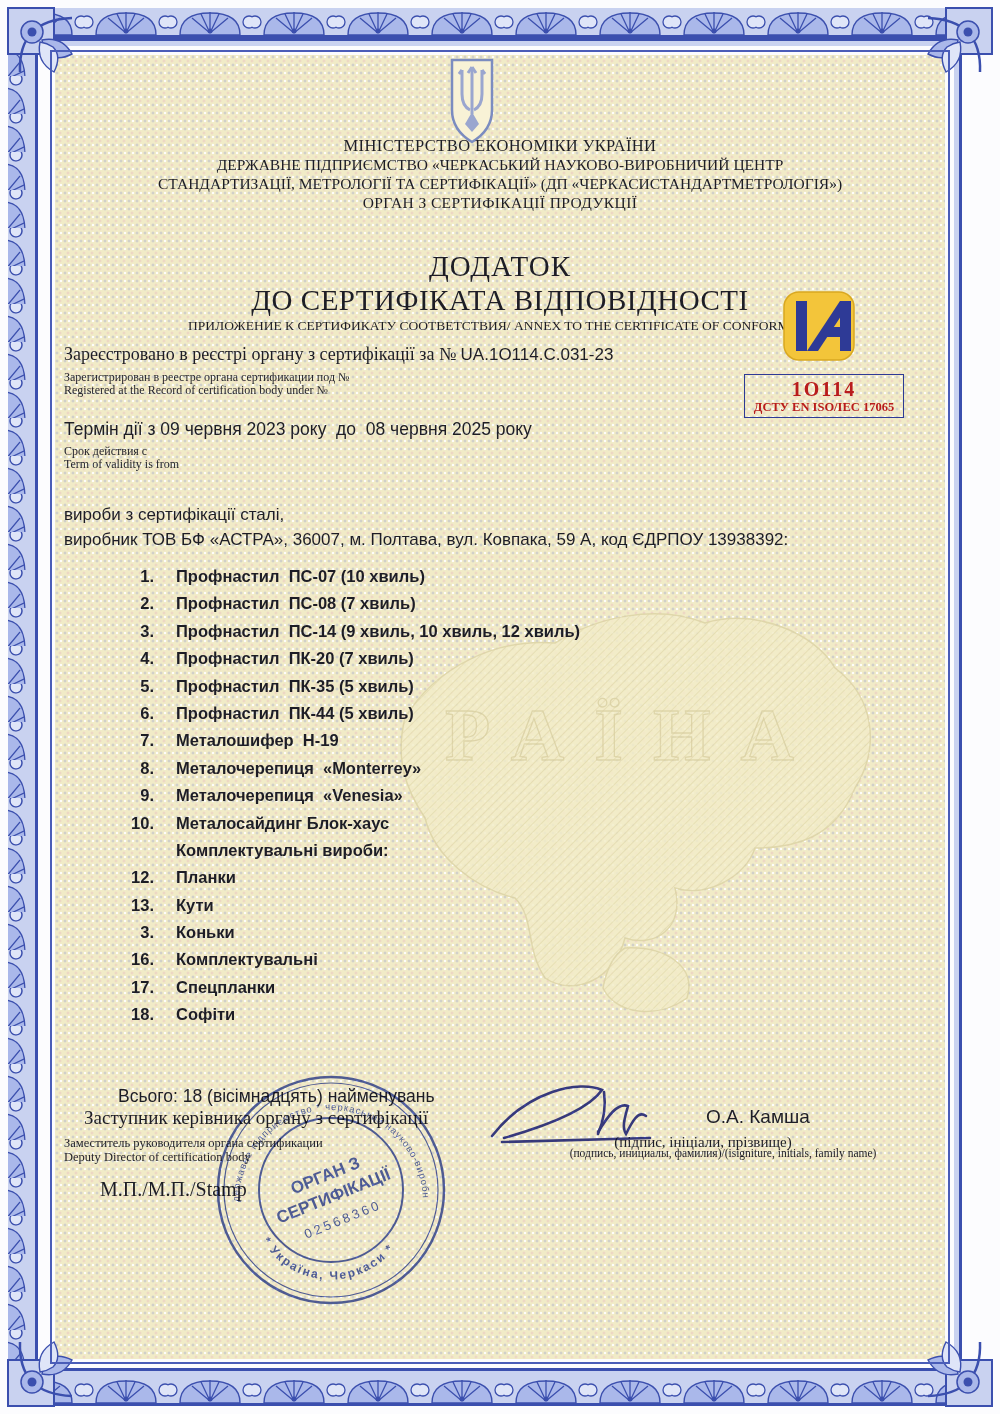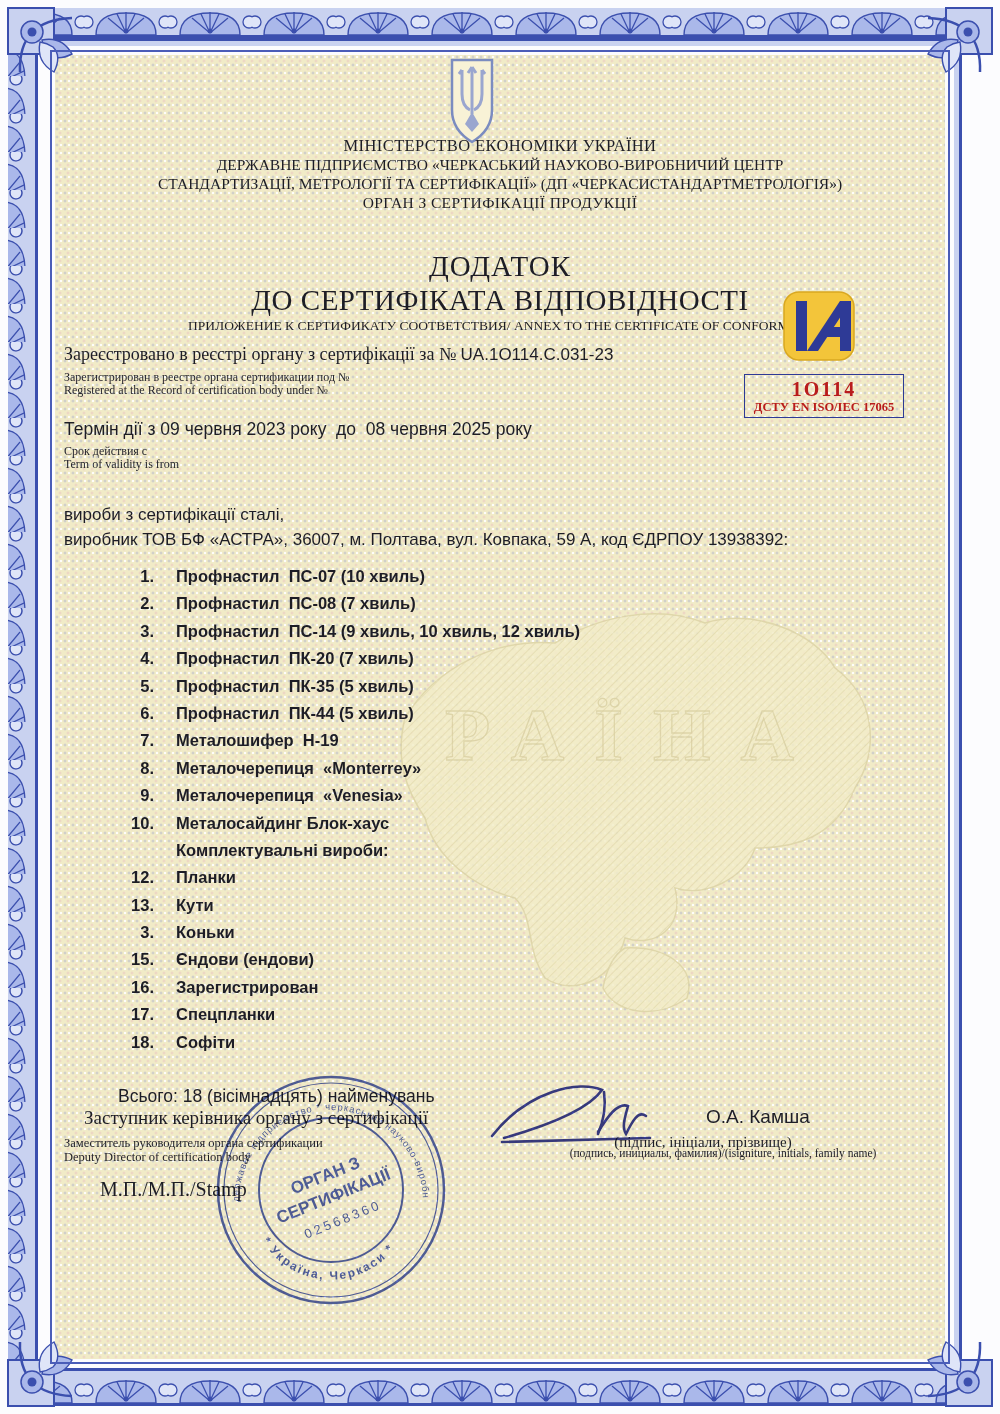--- a/index.html
+++ b/index.html
@@ -178,22 +178,21 @@
     <div class="list-row"><span class="item-num">5.</span><span class="item-text">Профнастил  ПК-35 (5 хвиль)</span></div>
     <div class="list-row"><span class="item-num">6.</span><span class="item-text">Профнастил  ПК-44 (5 хвиль)</span></div>
     <div class="list-row"><span class="item-num">7.</span><span class="item-text">Металошифер  Н-19</span></div>
     <div class="list-row"><span class="item-num">8.</span><span class="item-text">Металочерепиця  «Monterrey»</span></div>
     <div class="list-row"><span class="item-num">9.</span><span class="item-text">Металочерепиця  «Venesia»</span></div>
     <div class="list-row"><span class="item-num">10.</span><span class="item-text">Металосайдинг Блок-хаус</span></div>
     <div class="list-row"><span class="item-num"></span><span class="item-text">Комплектувальні вироби:</span></div>
     <div class="list-row"><span class="item-num">12.</span><span class="item-text">Планки</span></div>
     <div class="list-row"><span class="item-num">13.</span><span class="item-text">Кути</span></div>
     <div class="list-row"><span class="item-num">3.</span><span class="item-text">Коньки</span></div>
-    <div class="list-row"><span class="item-num">15.</span><span class="item-text">Єндови (ендови)</span></div>
-    <div class="list-row"><span class="item-num">16.</span><span class="item-text">Зарегистрирован</span></div>
+    <div class="list-row"><span class="item-num">16.</span><span class="item-text">Комплектувальні</span></div>
     <div class="list-row"><span class="item-num">17.</span><span class="item-text">Спецпланки</span></div>
     <div class="list-row"><span class="item-num">18.</span><span class="item-text">Софіти</span></div>
   </div>
 
 <div class="txt b sans total">Всього: 18 (вісімнадцять) найменувань</div>
 
 <div class="txt b role-ua">Заступник керівника органу з сертифікації</div>
 <div class="txt cap-ru-role">Заместитель руководителя органа сертификации</div>
 <div class="txt cap-en-role">Deputy Director of certification body</div>
 <div class="txt mp">М.П./М.П./Stamp</div>

